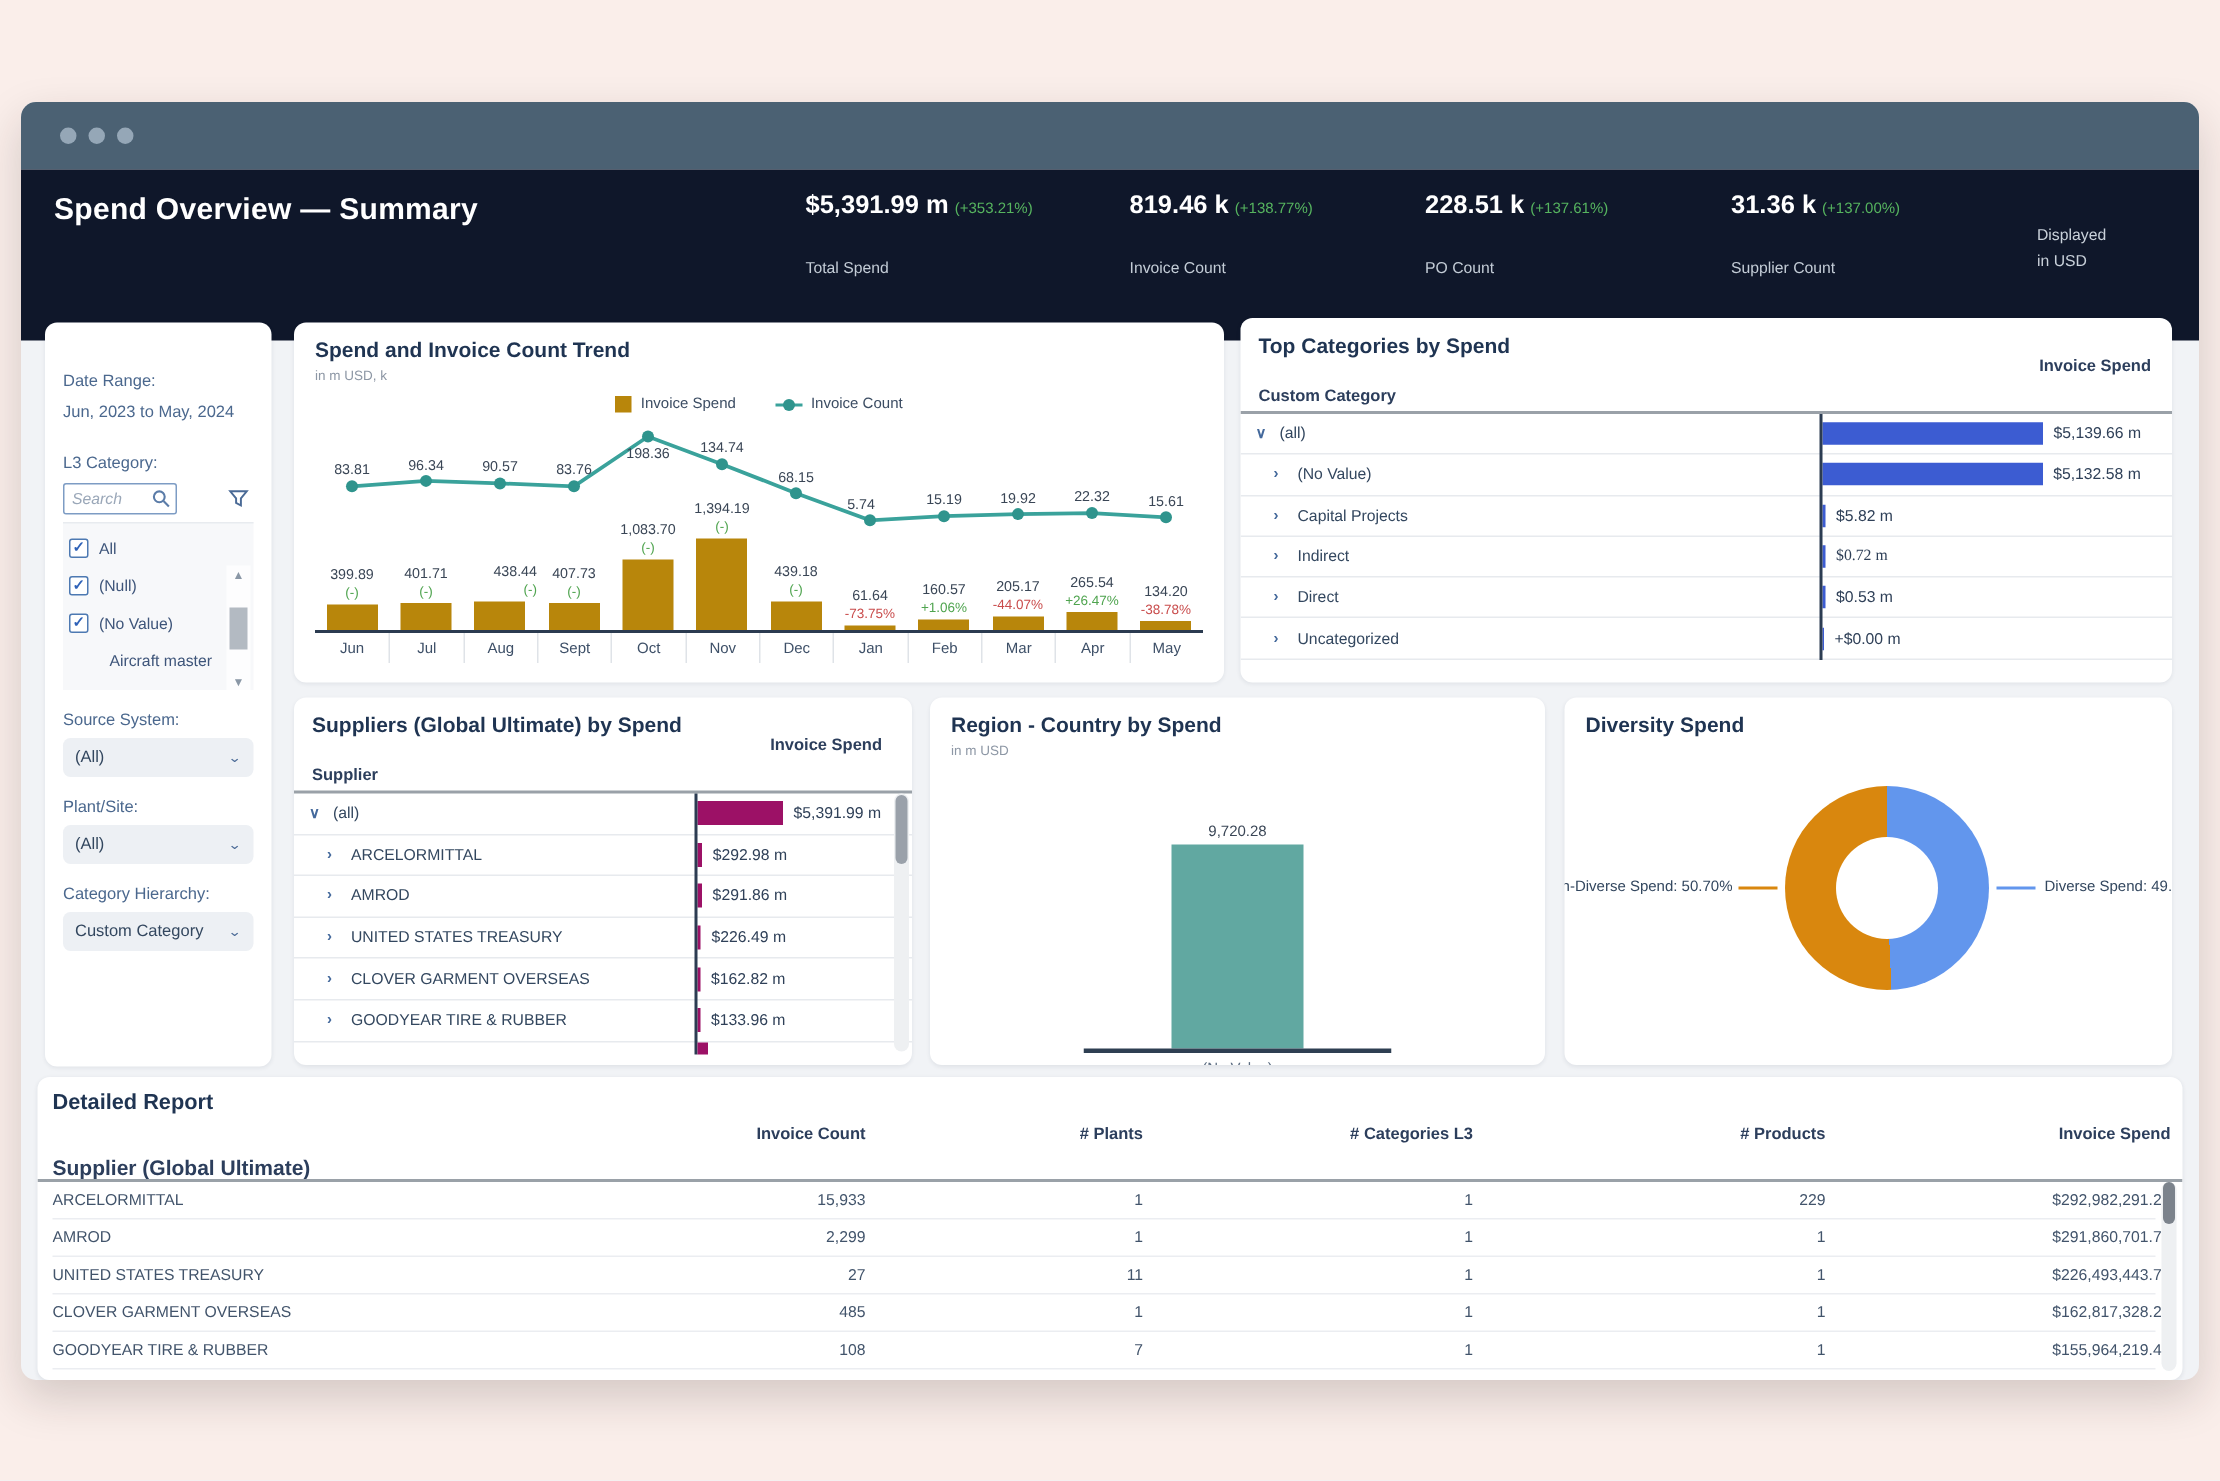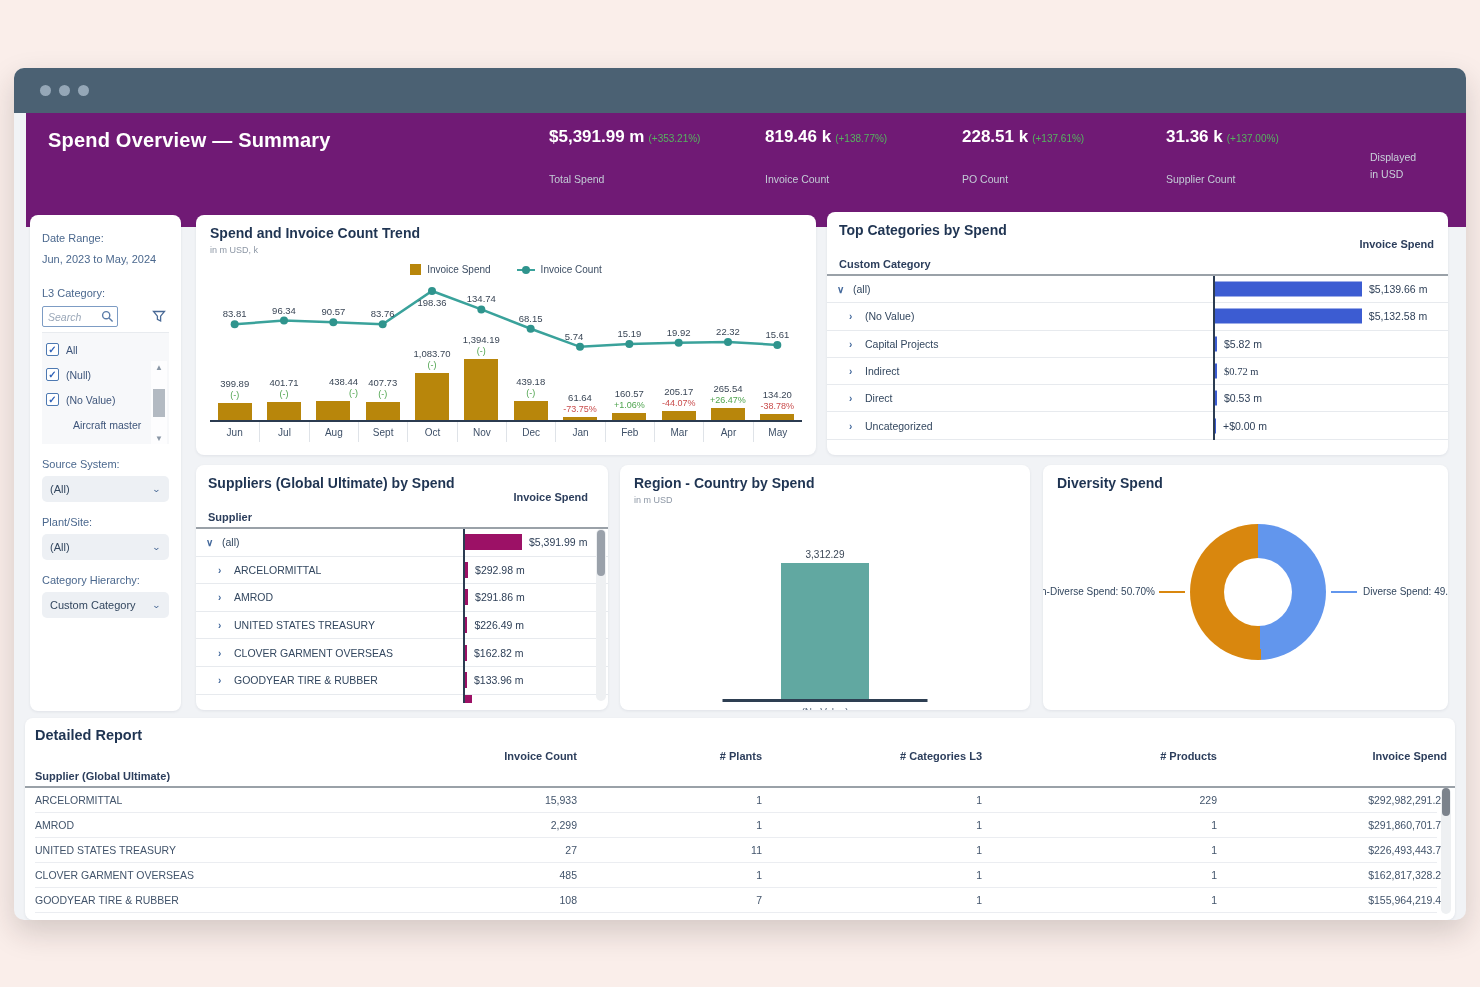--- a/index.html
+++ b/index.html
@@ -3,36 +3,36 @@
 <meta charset="utf-8">
 <style>
   * { margin:0; padding:0; box-sizing:border-box; }
   html,body { width:1480px; height:987px; overflow:hidden; }
   body { background:#faeeea; font-family:"Liberation Sans", sans-serif; }
   .card { position:absolute; left:14px; top:68px; width:1452px; height:852px;
           border-radius:10px; overflow:hidden; background:#f1f3f6;
           box-shadow:0 12px 30px rgba(40,30,30,.18); }
   .chrome { position:absolute; left:0; top:0; width:100%; height:45px; background:#4b6173; }
   .dot { position:absolute; top:17px; width:11px; height:11px; border-radius:50%; background:#95a7b7; }
-  .topbar { position:absolute; left:0; top:45px; width:100%; height:114px; background:#701a75;margin-left:12px; }
+  .topbar { position:absolute; left:0; top:45px; width:100%; height:114px; background:#0f172a; }
   .app-title { position:absolute; left:22px; top:16px; font-size:20px; font-weight:bold; color:#ffffff; letter-spacing:.2px; }
   .kpi { position:absolute; top:14px; }
   .kpi .v { font-size:17px; font-weight:bold; color:#ffffff; white-space:nowrap; }
   .kpi .d { font-size:10px; color:#56b45f; margin-left:4px; font-weight:normal; }
   .kpi .l { font-size:10.5px; color:#c3ccd6; margin-top:26px; white-space:nowrap; }
   .disp { position:absolute; left:1344px; top:36px; font-size:10.5px; color:#c9d1da; line-height:17px; }
   .content { position:absolute; left:0; top:135px; width:1452px; height:717px; }
   .panel { position:absolute; background:#ffffff; border-radius:8px; box-shadow:0 1px 3px rgba(30,40,60,.08); overflow:hidden; }
   .ptitle { font-size:14px; font-weight:bold; color:#1f3452; }
   .psub { font-size:9px; color:#8d97a5; margin-top:4px; }
 
   
   #sidebar { left:16px; top:12px; width:151px; height:496px; padding:13px 12px; }
   .flabel { font-size:11px; color:#4b688e; margin-top:14px; }
-  .flabel.first { margin-top:4px; }
+  .flabel.first { margin-top:20px; }
   .fvalue { font-size:11px; color:#4b688e; margin-top:9px; }
   .searchrow { display:flex; margin-top:7px;gap:25px; }
   .searchbox { position:relative; flex:1; }
   .searchbox input { width:100%; height:21px; border:1.5px solid #7d9cc4; border-radius:2px;
       padding:0 18px 0 5px; font-size:10.5px; color:#33475f; background:#fff; font-family:"Liberation Sans",sans-serif; }
   .searchbox input::placeholder { color:#9aa7b8; font-style:italic; }
   .searchbox svg { position:absolute; right:4px; top:4px; }
   .funnel { width:20px; height:20px; margin-left:6px; display:flex; align-items:center; justify-content:center; }
   .l3list { position:relative; margin-top:5px; background:#f7f8fa; height:112px; padding:4px 0 0 4px; overflow:hidden; border-top:1px solid #e8ebef; }
   .l3item { display:flex; align-items:center; height:25px; }
@@ -98,21 +98,21 @@
   .hole { position:absolute; left:181px; top:93px; width:68px; height:68px; border-radius:50%; background:#ffffff; }
   .dlab { position:absolute; font-size:10px; color:#33475f; white-space:nowrap; }
   .dash { position:absolute; height:2px; }
 
   
   #report { left:11px; top:515px; width:1430px; height:202px; }
   #report .ptitle { position:absolute; left:10px; top:9px; font-size:14.5px; }
   .rgrid { display:grid; grid-template-columns:330px 212px 185px 220px 235px 230px; }
   .rgrid .c { text-align:right; }
   #rep-heads { position:absolute; left:10px; right:18px; top:32px; font-size:11px; font-weight:bold; color:#2c3e5c; }
-  #rep-dim { position:absolute; left:10px; top:52px; font-size:11px; font-weight:bold; color:#2c3e5c; }
+  #rep-dim { position:absolute; left:10px; top:52px; font-size:14px; font-weight:bold; color:#2c3e5c; }
   #report .thick { position:absolute; left:0; right:0; top:68px; height:2px; background:#9aa1a8; }
   #rep-rows { position:absolute; left:10px; right:18px; top:70px; }
   .rrow { height:25px; align-items:center; border-bottom:1px solid #ebedf1; font-size:10.5px; color:#42546b; }
   .rrow > div { overflow:hidden; white-space:nowrap; }
 </style>
 </head>
 <body>
 
 <div class="card">
   <div class="chrome">
@@ -442,21 +442,21 @@
       <div style="position:absolute;left:269px;top:230px;width:7px;height:8px;background:#9c1166"></div>
       <div class="vscroll" style="right:2px; top:64px; height:172px">
         <div class="vthumb" style="top:1px; height:46px"></div>
       </div>
     </div>
 
     <div class="panel" id="region">
       <div class="ptitle">Region - Country by Spend</div>
       <div class="psub">in m USD</div>
       <div class="plotwrap">
-        <div class="rval" style="top:44px">3,312.29</div>
+        <div class="rval" style="top:44px">9,720.28</div>
         <div class="rbar" style="top:58px; height:136px"></div>
         <div class="raxis" style="top:194px"></div>
         <div class="rcat" style="top:202px">(No Value)</div>
       </div>
     </div>
 
     <div class="panel" id="div">
       <div class="ptitle">Diversity Spend</div>
       <div class="donut" id="donut" style="background: conic-gradient(rgb(98, 150, 237) 0deg, rgb(98, 150, 237) 49.3%, rgb(217, 135, 14) 49.3%, rgb(217, 135, 14) 100%);"></div>
       <div class="hole"></div>

